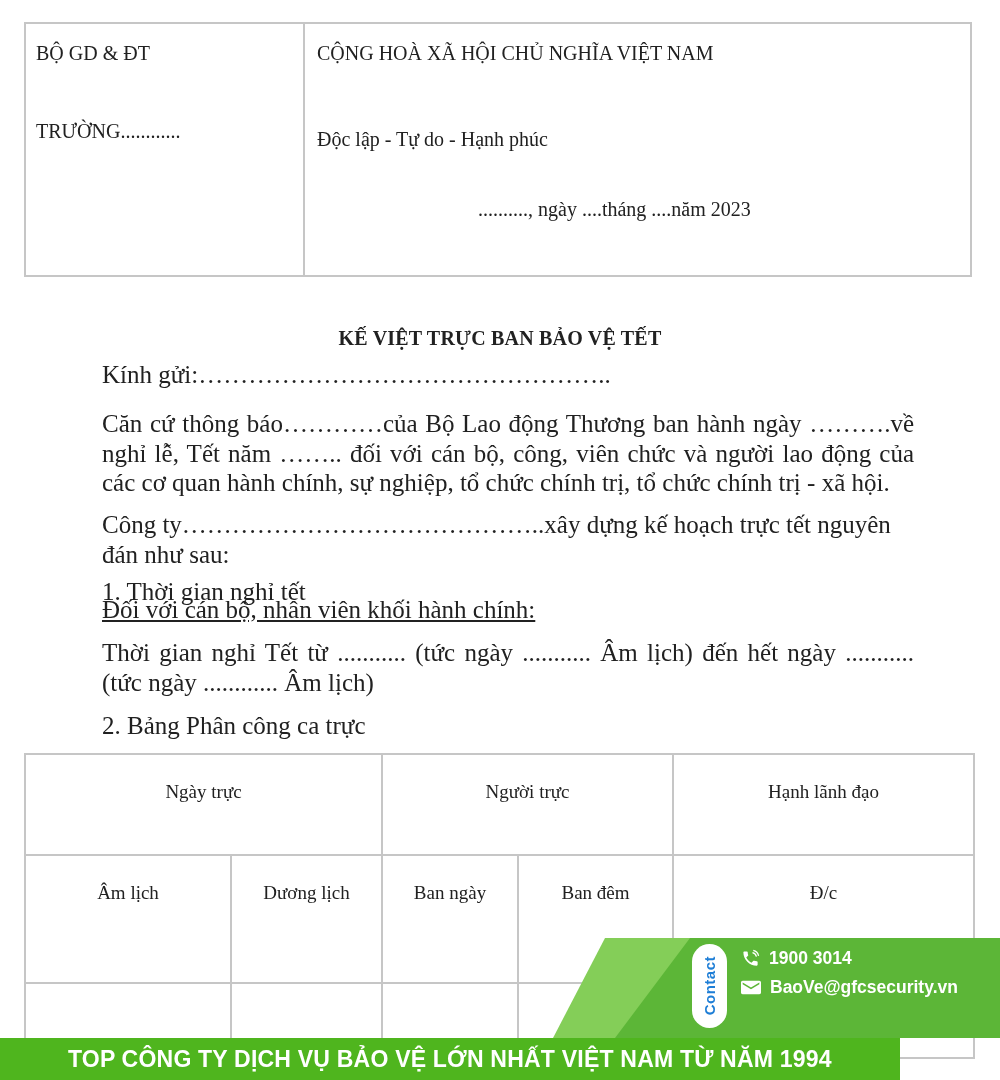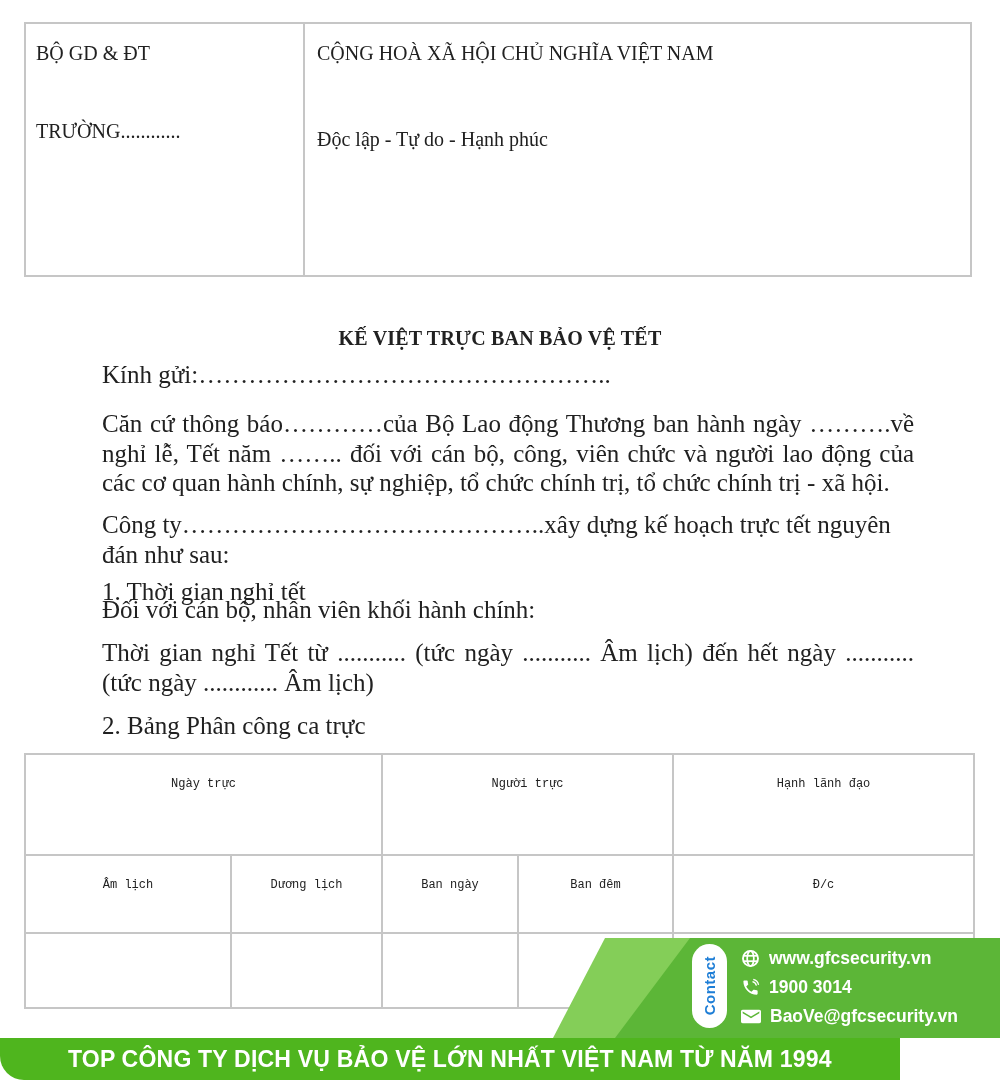--- a/index.html
+++ b/index.html
@@ -12,21 +12,20 @@
   }
   *{margin:0;padding:0;box-sizing:border-box;}
   html,body{background:#ffffff;}
   .page{
     position:relative;
     width:1000px;height:1080px;
     background:#ffffff;
     overflow:hidden;
     font-family:"Liberation Serif","DejaVu Serif",serif;
     color:var(--ink);
-    border-radius:24px;
   }
   
   .letterhead{
     position:absolute;left:24px;top:22px;width:948px;height:255px;
     border:2px solid var(--border-gray);
   }
   .letterhead .divider{
     position:absolute;left:277px;top:0;width:2px;height:100%;
     background:var(--border-gray);
   }
@@ -44,37 +43,36 @@
   }
   .para{
     position:absolute;left:102px;width:812px;
     font-size:25px;line-height:29.5px;
   }
   .just{text-align:justify;}
   .p-salutation{top:360px;}
   .p-1{top:409px;}
   .p-2{top:510px;}
   .p-h1{top:553px;margin-top:24px;}
-  .p-3{top:595px;}
+  .p-3{top:595px;text-decoration:underline;}
   .p-4{top:638px;}
   .p-h2{top:711px;}
   
   .duty-table{
     position:absolute;left:24px;top:753px;width:949px;
     border-collapse:collapse;table-layout:fixed;
   }
   .duty-table td{
     border:2px solid var(--border-gray);
     vertical-align:top;text-align:center;
-    font-size:12px;line-height:26px;
-    padding-top:16px;
-    font-family:Liberation Mono, monospace;
+    font-size:19px;line-height:26px;
+    padding-top:24px;
   }
   .row-group td{height:101px;}
-  .row-sub td{height:78px;text-align:center;}
+  .row-sub td{height:128px;text-align:center;}
   .row-empty td{height:75px;}
   
   .contact-banner{
     position:absolute;left:540px;top:938px;width:460px;height:100px;
     z-index:5;
   }
   .banner-light{
     position:absolute;inset:0;background:var(--green-light);
     clip-path:polygon(65px 0,100% 0,100% 100%,13px 100%);
   }
@@ -119,20 +117,21 @@
 <body>
 
 <div class="page">
 
   <div class="letterhead">
     <div class="divider"></div>
     <div class="lh-text lh-left-1">BỘ GD &amp; ĐT</div>
     <div class="lh-text lh-left-2">TRƯỜNG............</div>
     <div class="lh-text lh-right-1">CỘNG HOÀ XÃ HỘI CHỦ NGHĨA VIỆT NAM</div>
     <div class="lh-text lh-right-2">Độc lập - Tự do - Hạnh phúc</div>
+    <div class="lh-text lh-right-3">.........., ngày ....tháng ....năm 2023</div>
   </div>
 
   <div class="doc-title">KẾ VIỆT TRỰC BAN BẢO VỆ TẾT</div>
   <div class="para p-salutation">Kính gửi:…………………………………………..</div>
   <div class="para p-1 just">Căn cứ thông báo…………của Bộ Lao động Thương ban hành ngày ……….về nghỉ lễ, Tết năm …….. đối với cán bộ, công, viên chức và người lao động của các cơ quan hành chính, sự nghiệp, tổ chức chính trị, tổ chức chính trị - xã hội.</div>
   <div class="para p-2">Công ty……………………………………..xây dựng kế hoạch trực tết nguyên đán như sau:</div>
   <div class="para p-h1">1. Thời gian nghỉ tết</div>
   <div class="para p-3">Đối với cán bộ, nhân viên khối hành chính:</div>
   <div class="para p-4 just">Thời gian nghỉ Tết từ ........... (tức ngày ........... Âm lịch) đến hết ngày ........... (tức ngày ............ Âm lịch)</div>
   <div class="para p-h2">2. Bảng Phân công ca trực</div>
@@ -171,31 +170,20 @@
   <div class="contact-banner">
     <div class="banner-light"></div>
     <div class="banner-main"></div>
     <div class="contact-pill">
       <span>Contact</span>
     </div>
     <div class="contact-lines">
       <div class="contact-row">
         <span>
           <svg width="19" height="19" viewBox="0 0 24 24">
-            <circle cx="12" cy="12" r="9.5" fill="none" stroke="#ffffff" stroke-width="2.4"></circle>
-            <ellipse cx="12" cy="12" rx="4.2" ry="9.5" fill="none" stroke="#ffffff" stroke-width="2.2"></ellipse>
-            <line x1="3.2" y1="8.6" x2="20.8" y2="8.6" stroke="#ffffff" stroke-width="2.2"></line>
-            <line x1="3.2" y1="15.4" x2="20.8" y2="15.4" stroke="#ffffff" stroke-width="2.2"></line>
-          </svg>
-        </span>
-        <span>www.gfcsecurity.vn</span>
-      </div>
-      <div class="contact-row">
-        <span>
-          <svg width="19" height="19" viewBox="0 0 24 24">
             <path fill="#ffffff" d="M6.62 10.79c1.44 2.83 3.76 5.14 6.59 6.59l2.2-2.2c.27-.27.67-.36 1.02-.24 1.12.37 2.33.57 3.57.57.55 0 1 .45 1 1V20c0 .55-.45 1-1 1-9.39 0-17-7.61-17-17 0-.55.45-1 1-1h3.5c.55 0 1 .45 1 1 0 1.25.2 2.45.57 3.57.11.35.03.74-.25 1.02l-2.2 2.2z"></path>
             <path fill="none" stroke="#ffffff" stroke-width="1.6" d="M14.5 4.5c2.6.6 4.4 2.4 5 5"></path>
             <path fill="none" stroke="#ffffff" stroke-width="1.6" d="M15.5 1.8c3.6.9 6 3.3 6.7 6.9"></path>
           </svg>
         </span>
         <span>1900 3014</span>
       </div>
       <div class="contact-row">
         <span>
           <svg width="20" height="17" viewBox="0 0 24 20">

